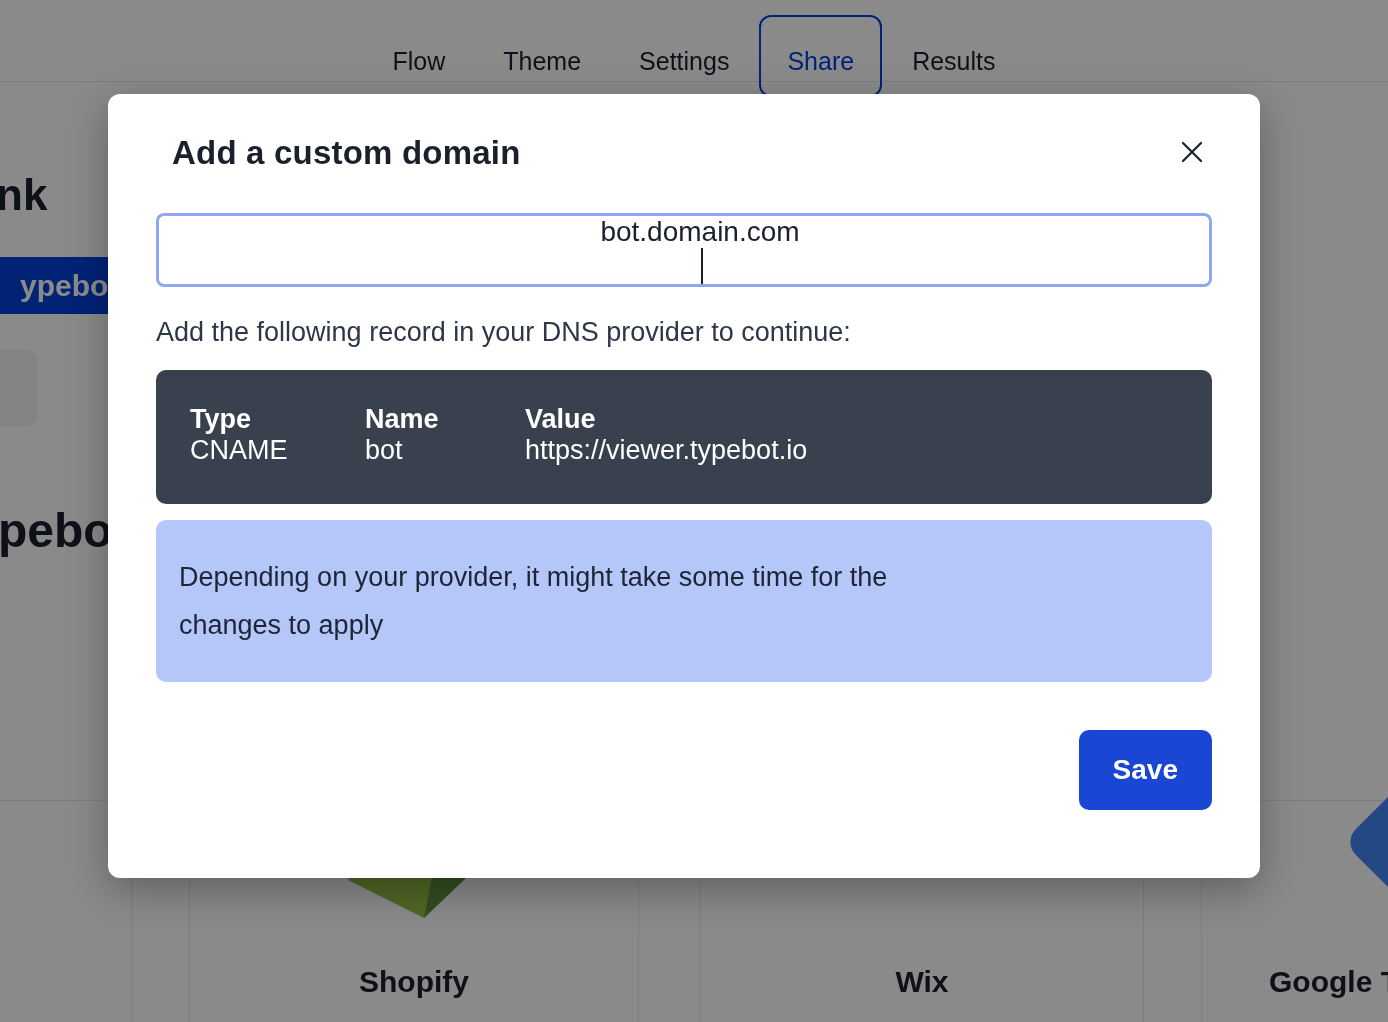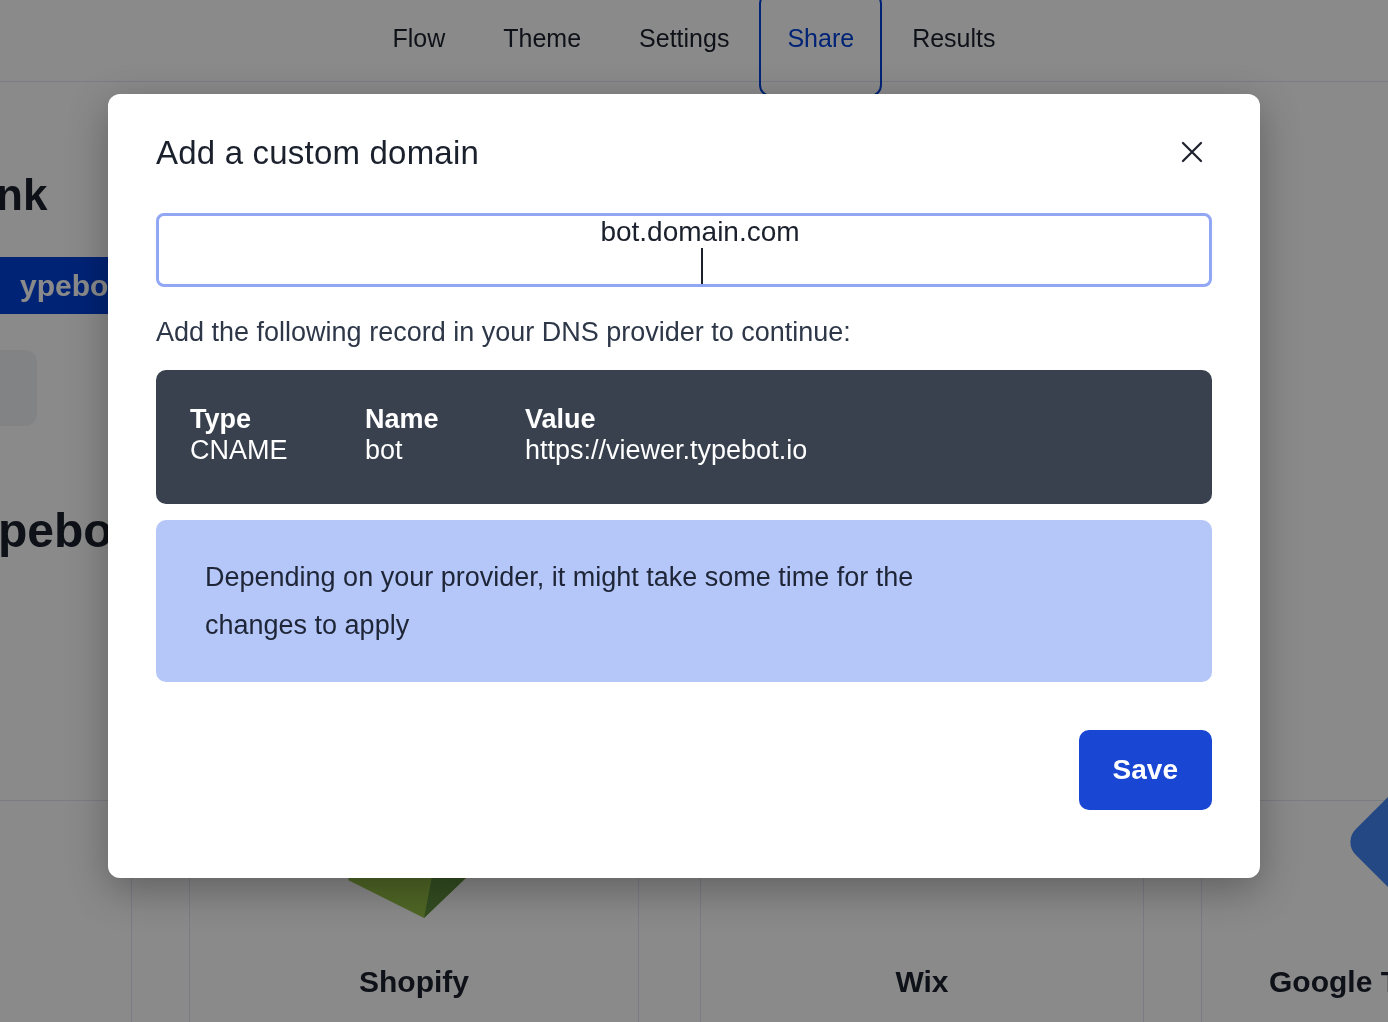--- a/index.html
+++ b/index.html
@@ -3,21 +3,21 @@
 <meta charset="utf-8">
 <style>
   * { margin:0; padding:0; box-sizing:border-box; }
   html,body { width:1388px; height:1022px; overflow:hidden;
     font-family:"Liberation Sans", sans-serif; background:#fff; }
   .page { position:relative; width:1388px; height:1022px; background:#fff; overflow:hidden; }
 
   
   .nav { position:absolute; top:0; left:0; right:0; height:82px; background:#fff;
     border-bottom:1px solid #E2E8F0; display:flex; justify-content:center;
-    gap:58px; padding-top:18px; z-index:1; }
+    gap:58px; padding-top:18px; z-index:1;align-items:flex-end; }
   .nav-tab { position:relative; font-size:25px; line-height:40px; font-weight:500;
     color:#1A202C; cursor:pointer; }
   .nav-tab.active { color:#0042DA; }
   .nav-tab.active::before { content:""; position:absolute; left:-28px; right:-28px;
     top:-26px; bottom:-16px; border:2px solid #0042DA; border-radius:12px; }
 
   .frag-heading-top { position:absolute; left:-4px; top:170px; font-size:44px;
     font-weight:800; color:#1A202C; z-index:1; }
   .frag-selection { position:absolute; left:0; top:257px; width:116px; height:57px;
     background:#0042DA; color:#fff; font-size:30px; font-weight:600;
@@ -42,39 +42,39 @@
     background:#4285F4; border-radius:18px; transform:rotate(45deg); z-index:2; }
 
   
   .overlay { position:absolute; inset:0; background:rgba(0,0,0,0.46); z-index:5; }
 
   
   .modal { position:absolute; left:108px; top:94px; width:1152px; height:784px;
     background:#fff; border-radius:12px; z-index:10;
     box-shadow:0 12px 40px rgba(0,0,0,0.3); padding:40px 48px; }
   .modal-header { display:flex; justify-content:space-between; align-items:flex-start; }
-  .modal-title { font-size:33px; font-weight:400; color:#1A202C; letter-spacing:0.2px; }
+  .modal-title { font-size:33px; font-weight:700; color:#1A202C; letter-spacing:0.2px;margin-left:16px; }
   .close-btn { background:none; border:none; cursor:pointer; padding:6px; margin-top:-2px; }
 
   .domain-input { margin-top:38px; height:74px; border:3px solid #92a7f3;
     border-radius:8px; display:flex; align-items:center; padding-left:32px;
     font-size:28px; color:#1A202C; background:#fff; cursor:text;flex-direction:column; }
   .caret { display:inline-block; width:2px; height:36px; background:#1A202C;
     margin-left:3px; }
 
   .instruction { margin-top:30px; font-size:27px; color:#2D3748; }
 
   .dns-table { margin-top:22px; background:#39414f; border-radius:10px;
     padding:34px 34px 38px; color:#fff; }
   .dns-grid { display:grid; grid-template-columns:175px 160px 1fr; 
     font-size:27px; }
   .dns-grid .hdr { font-weight:700; }
 
   .note-box { margin-top:16px; background:#b5c6f8; border-radius:10px;
-    padding:33px 49px; font-size:27px; line-height:48px; color:#1d2536; }
+    padding:33px 23px; font-size:27px; line-height:48px; color:#1d2536; }
 
   .modal-footer { margin-top:48px; display:flex; justify-content:flex-end; }
   .save-btn { background:#1a46d4; color:#fff; border:none; border-radius:10px;
     height:80px; padding:0 34px; font-size:28px; font-weight:700;
     font-family:"Liberation Sans", sans-serif; cursor:pointer; }
 </style>
 </head>
 <body>
 
 <div class="page">

